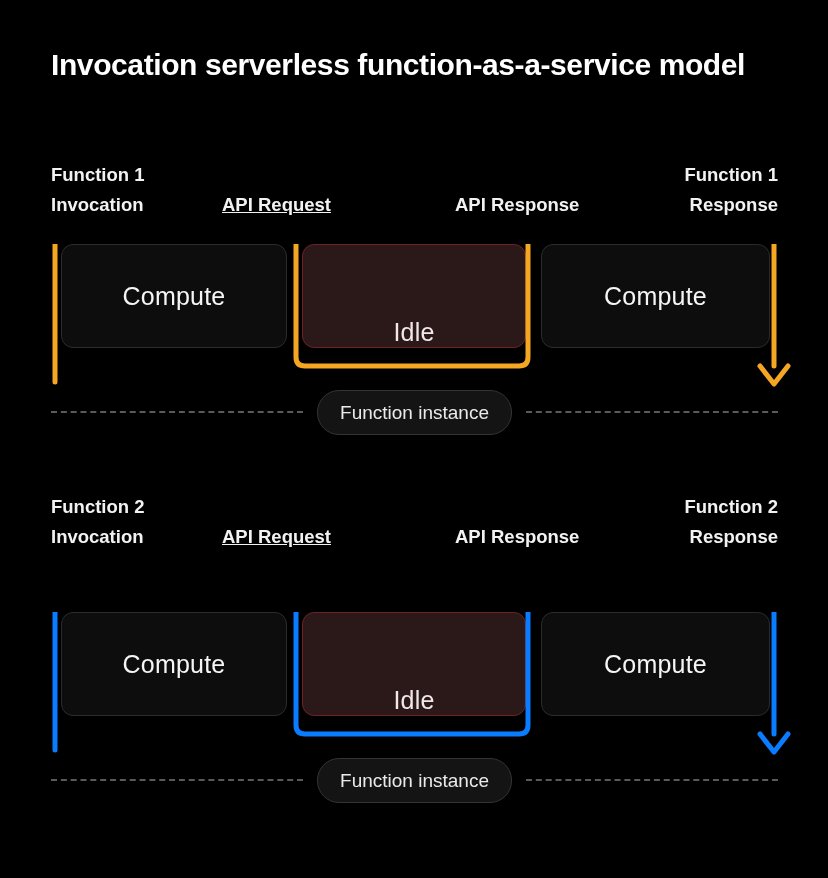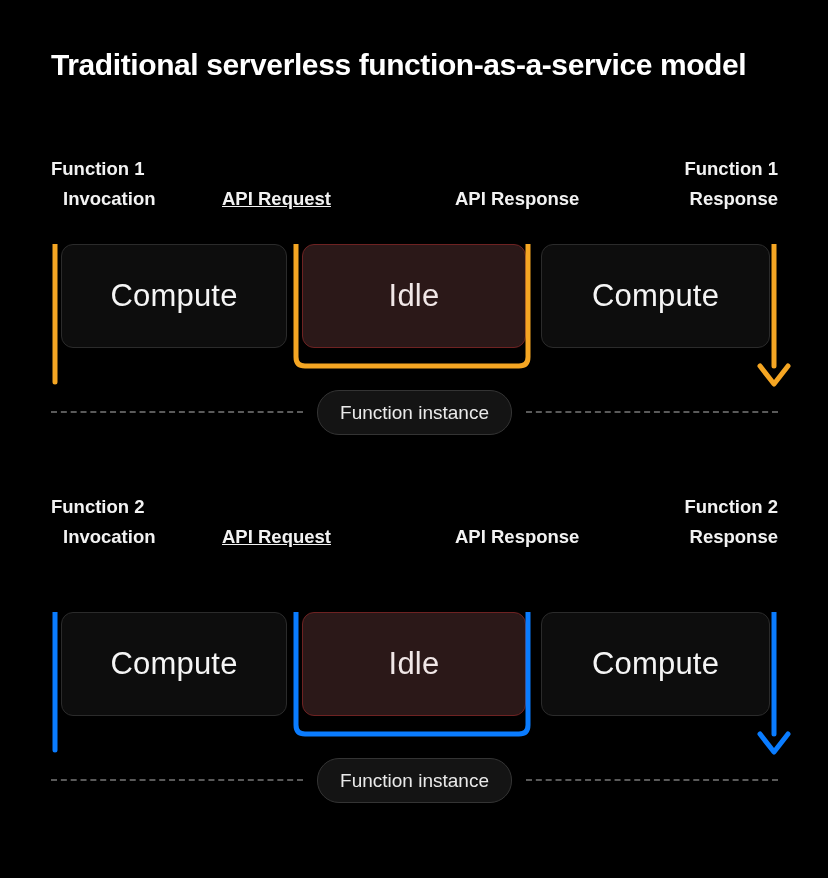--- a/index.html
+++ b/index.html
@@ -45,21 +45,21 @@
     font-size: 18.5px;
     font-weight: 600;
     line-height: 30px;
     color: #f2f2f2;
     white-space: nowrap;
   }
   .lbl-left   { left: 0px;  top: 0px; text-align: left; }
   .lbl-mid1   { left: 171px; top: 30px; text-decoration: underline; }
   .lbl-mid2   { left: 404px; top: 30px; }
   .lbl-right  { right: 0px; top: 0px; text-align: right; }
-  .lbl .l2 { display: block; margin-left: 12px; }
+  .lbl .l2 { display: block; }
 
   
   .band {
     position: absolute;
     left: 0;
     width: 828px;
   }
 
   .boxes {
     position: absolute;
@@ -70,38 +70,38 @@
   }
 
   .box {
     position: absolute;
     top: 0;
     height: 104px;
     border-radius: 12px;
     display: flex;
     align-items: center;
     justify-content: center;
-    font-size: 31px;
+    font-size: 25px;
     font-weight: 400;
     letter-spacing: 0.2px;
     box-sizing: border-box;
   }
   .box.compute {
     background: #0d0d0d;
     border: 1px solid #2b2b2b;
     color: #f5f5f5;
   }
   .box.idle {
     background: #2b1818;
     border: 1px solid #6e2222;
     color: #f1e7e7;
   }
 
   .box-c1 { left: 61px;  width: 226px; }
-  .box-idle { left: 302px; width: 224px; }
+  .box-idle { left: 302px; width: 224px; align-items: flex-end; }
   .box-c2 { left: 541px; width: 229px; }
 
   
   .pathlayer {
     position: absolute;
     left: 0;
     top: 0;
     width: 828px;
     height: 160px;
     pointer-events: none;
@@ -132,23 +132,23 @@
     color: #eaeaea;
     white-space: nowrap;
     line-height: 1;
   }
 </style>
 </head>
 <body>
 
 <div class="stage">
 
-  <div class="title">Traditional serverless function-as-a-service model</div>
-
-  <div class="label-row" style="top:154px">
+  <div class="title">Invocation serverless function-as-a-service model</div>
+
+  <div class="label-row" style="top:160px">
     <div class="lbl lbl-left">
       <span>Function 1</span>
       <span class="l2">Invocation</span>
     </div>
     <div class="lbl lbl-mid1">API Request</div>
     <div class="lbl lbl-mid2">API Response</div>
     <div class="lbl lbl-right">
       <span>Function 1</span>
       <span class="l2">Response</span>
     </div>

